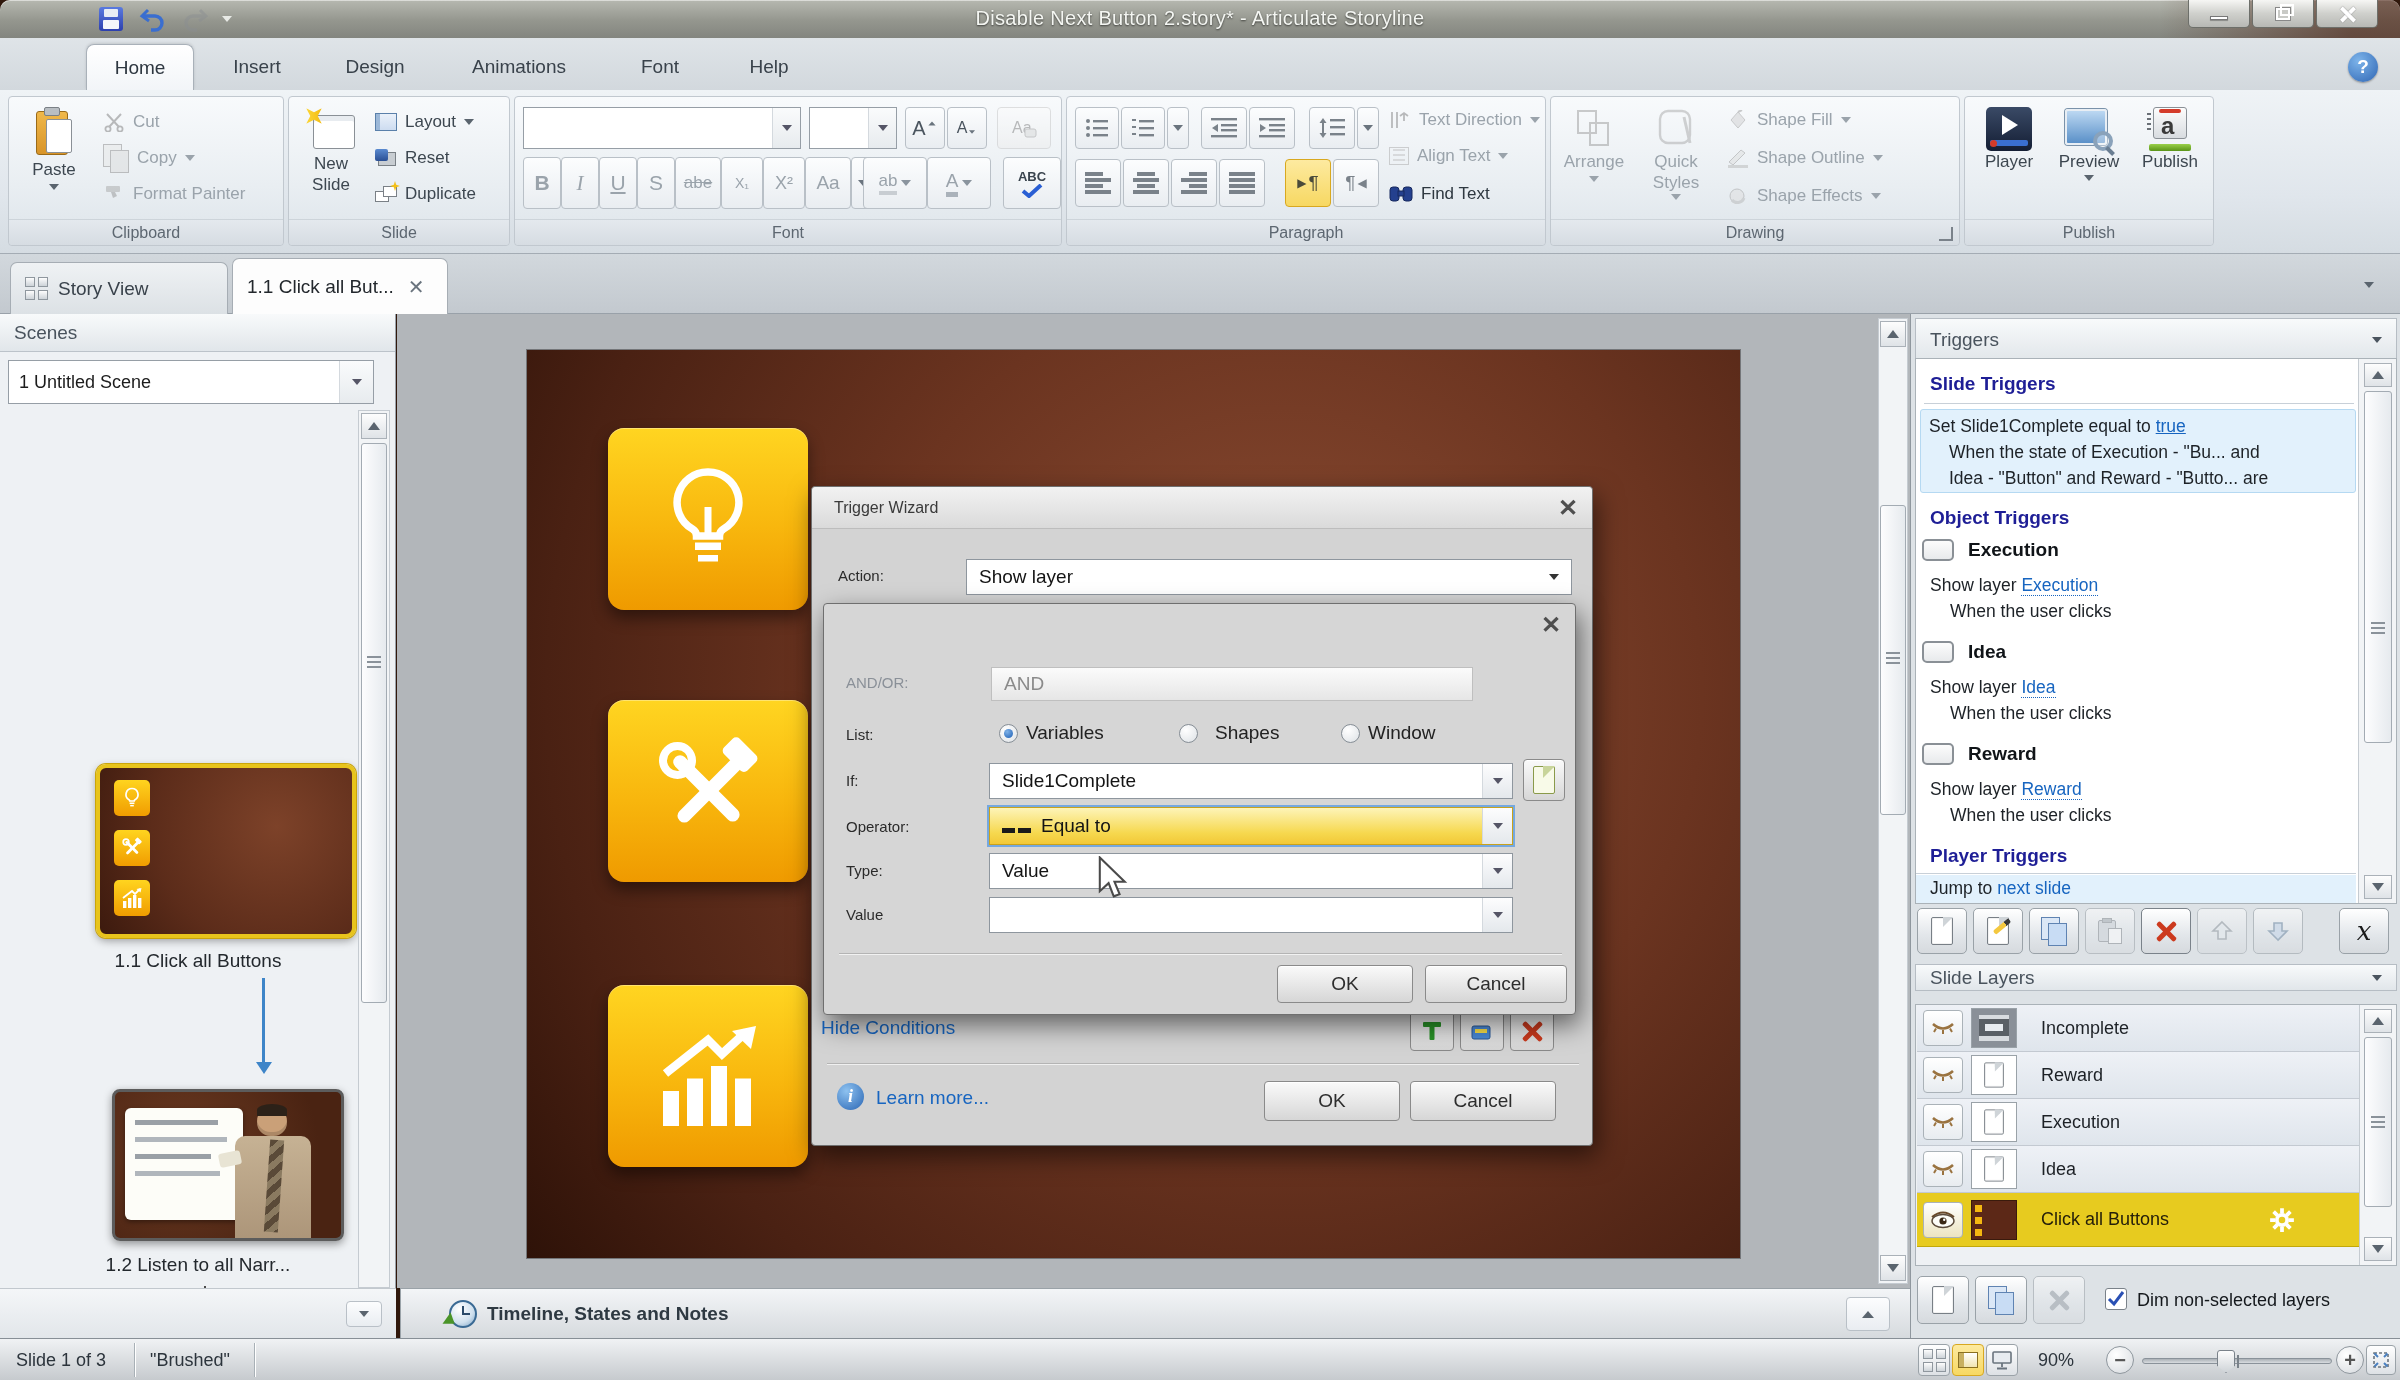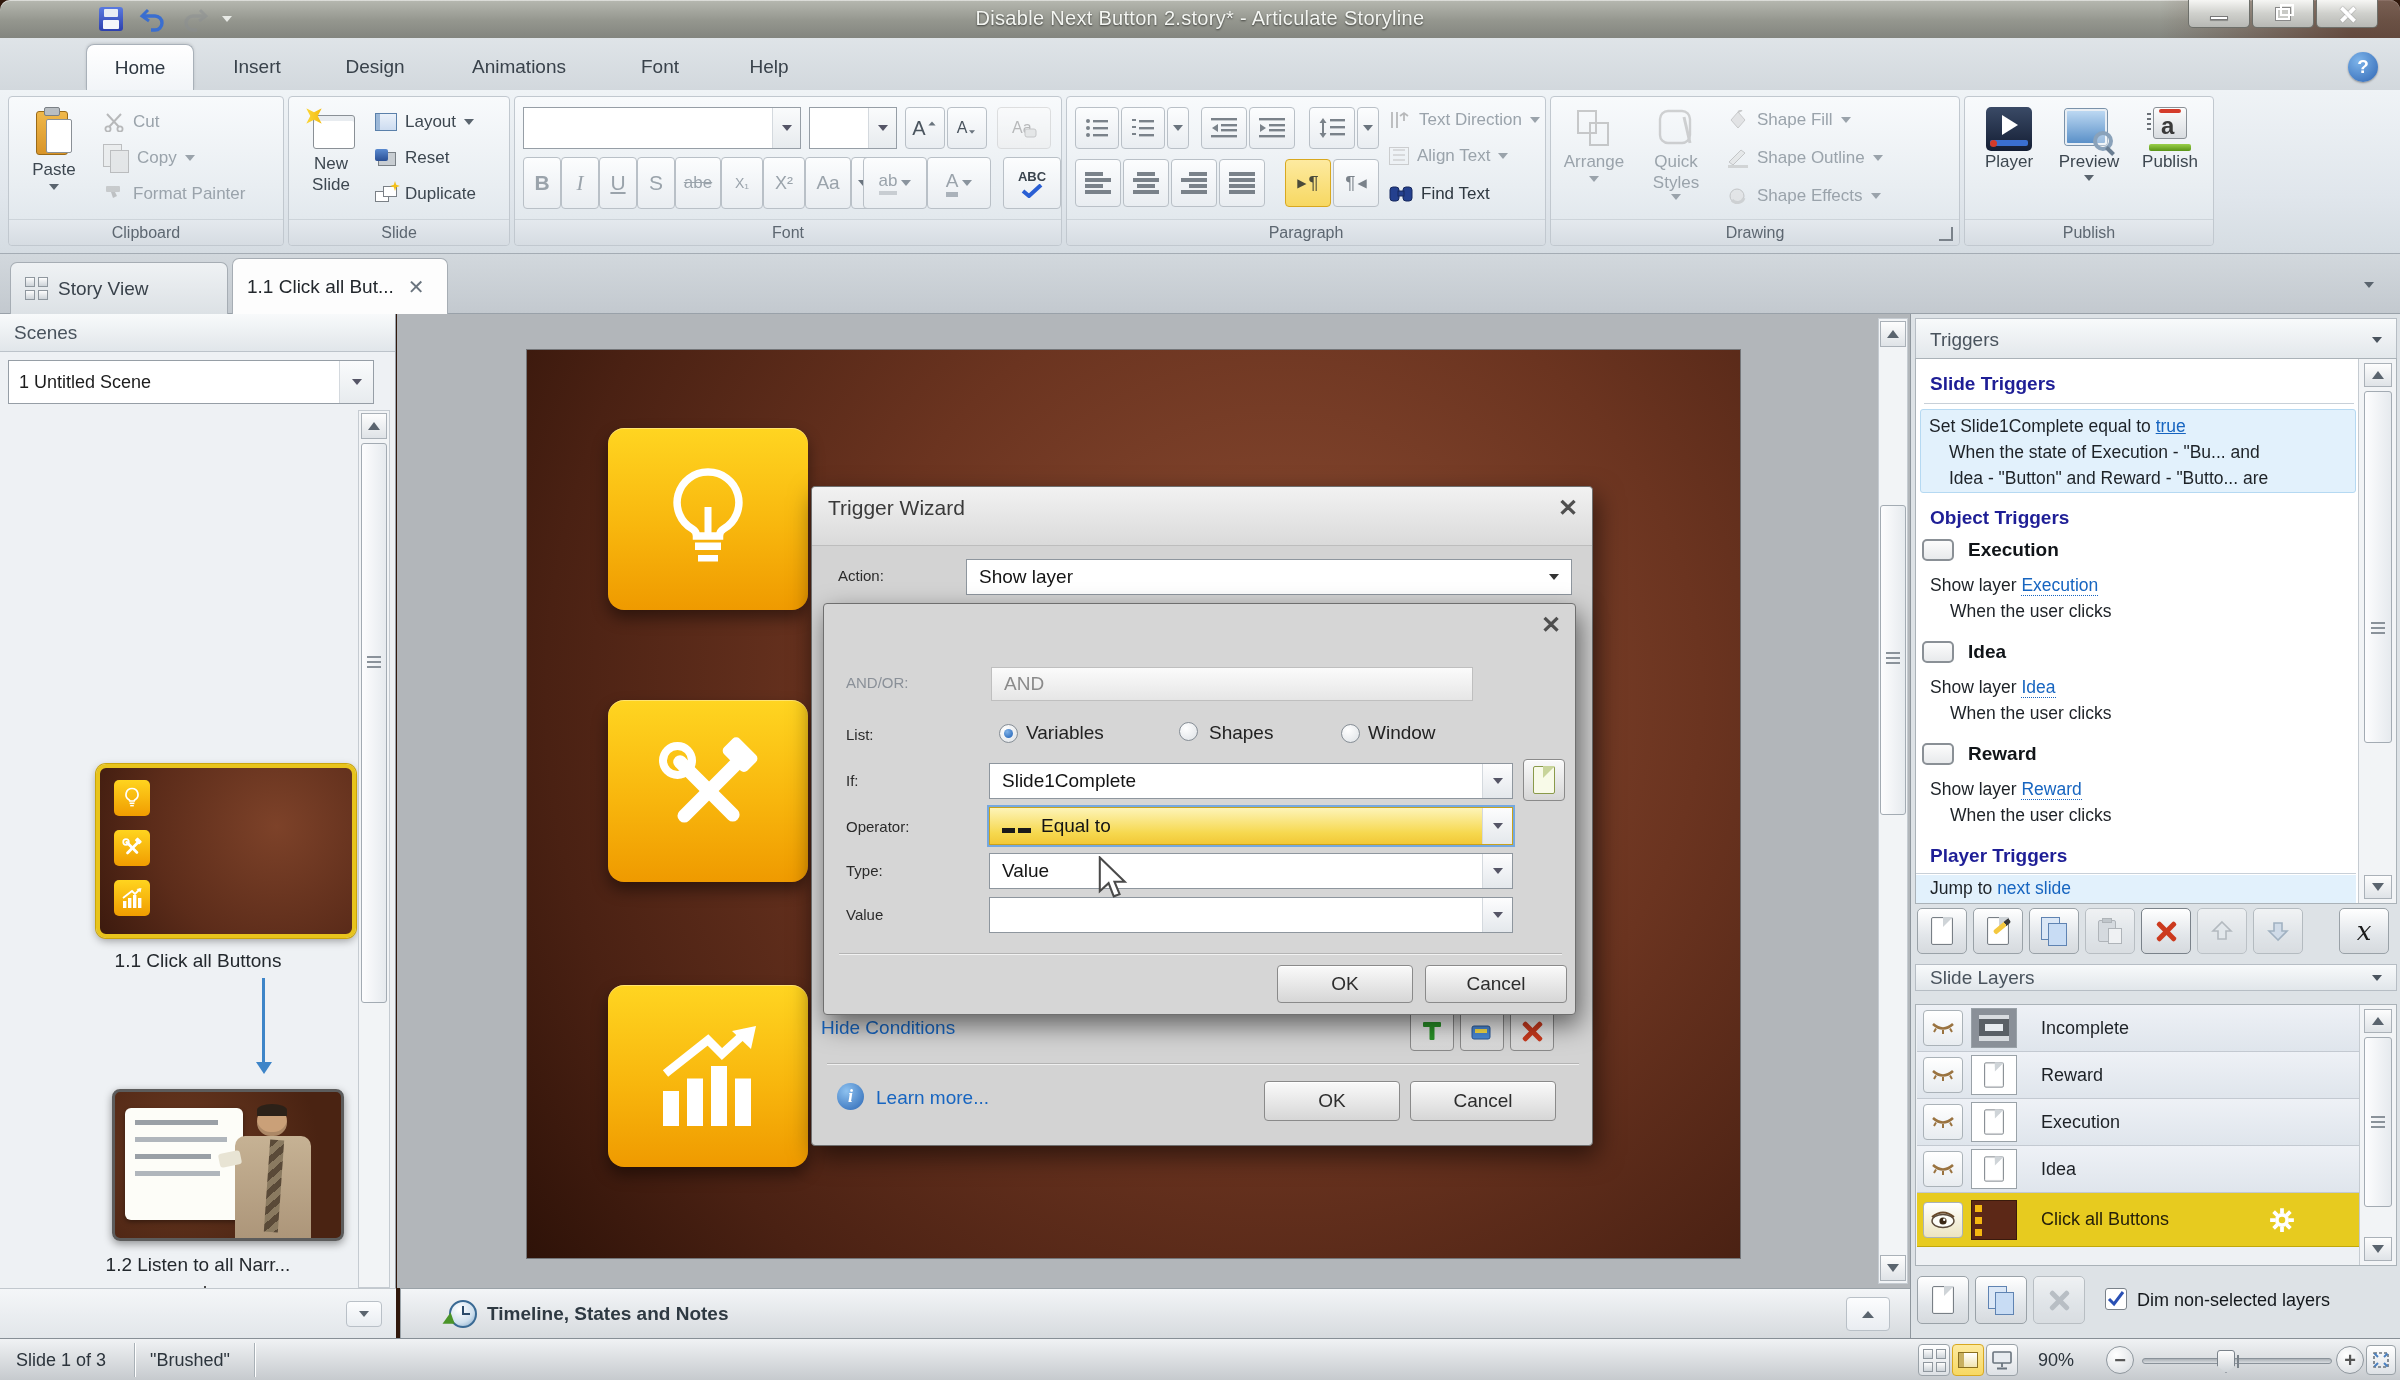--- a/index.html
+++ b/index.html
@@ -68,21 +68,21 @@
 .sbthumb{position:absolute;background:linear-gradient(90deg,#fdfdfe,#e6eaee);border:1px solid #a3abb3;border-radius:3px}
 .sbgrip{position:absolute;left:50%;transform:translateX(-50%);width:14px;height:12px;background:repeating-linear-gradient(#8a929a 0 2px,transparent 2px 5px)}
 .tria-u{width:0;height:0;border-left:6px solid transparent;border-right:6px solid transparent;border-bottom:8px solid #5a646e}
 .tria-d{width:0;height:0;border-left:6px solid transparent;border-right:6px solid transparent;border-top:8px solid #5a646e}
 
 .canvas{position:absolute;left:397px;top:314px;width:1513px;height:974px;background:#b2b6ba}
 .slide{position:absolute;left:130px;top:36px;width:1213px;height:908px;background:radial-gradient(circle at 62% 38%,#8d4d33,#6b3420 45%,#4a2113 78%,#2e1208 100%);box-shadow:0 0 0 1px rgba(0,0,0,.35)}
 .ybtn{position:absolute;left:81px;width:200px;height:182px;border-radius:16px;background:linear-gradient(#ffd521,#f8b60d 55%,#ef9a00);box-shadow:0 8px 16px rgba(0,0,0,.45),inset 0 1px 0 rgba(255,255,255,.35);display:flex;align-items:center;justify-content:center}
 
 .dlg{position:absolute;background:#d3d3d3;border:1px solid #6f6f6f;box-shadow:4px 10px 26px rgba(0,0,0,.55);border-radius:4px}
-.dlgtitle{position:absolute;left:0;right:0;top:0;height:59px;line-height:42px;padding-left:16px;font-size:21px;color:#3a3a3a;background:linear-gradient(#f2f2f2,#dadada);border-bottom:1px solid #bdbdbd;border-radius:4px 4px 0 0}
+.dlgtitle{position:absolute;left:0;right:0;top:0;height:42px;line-height:42px;padding-left:22px;font-size:16px;color:#3a3a3a;background:linear-gradient(#f2f2f2,#dadada);border-bottom:1px solid #bdbdbd;border-radius:4px 4px 0 0}
 .dlgx{position:absolute;top:6px;right:14px;font-size:24px;color:#4f4f4f;font-weight:bold;line-height:30px}
 .flabel{position:absolute;font-size:15px;color:#2b2b2b}
 .pbtn{position:absolute;background:linear-gradient(#fafafa,#eaeaea 45%,#d6d6d6);border:1px solid #8a8a8a;border-radius:4px;font-size:19px;color:#2d2d2d;display:flex;align-items:center;justify-content:center;box-shadow:inset 0 1px 0 #fff}
 .radio{width:19px;height:19px;border-radius:50%;border:1px solid #868e96;background:radial-gradient(circle at 35% 30%,#ffffff,#dde1e5);display:inline-block;position:relative;vertical-align:-4px}
 .radio.sel:after{content:"";position:absolute;left:4px;top:4px;width:9px;height:9px;border-radius:50%;background:radial-gradient(circle at 35% 30%,#7fb2e8,#1c5eb4)}
 .lnk{color:#1765c0}
 .dotted{border-bottom:1px dotted #1765c0}
 .undl{text-decoration:underline}
 
 .rightpanel{position:absolute;left:1910px;top:314px;width:490px;height:1024px;background:#dde2e6;border-left:1px solid #8f979e}
@@ -679,21 +679,21 @@
     <div class="flabel" style="left:22px;top:70px;color:#8a9098">AND/OR:</div>
     <div style="position:absolute;left:167px;top:63px;width:482px;height:34px;background:linear-gradient(#fbfbfb,#e6e6e6);border:1px solid #bfbfbf;display:flex;align-items:center;padding-left:12px;font-size:19px;color:#8a8a8a">
         <span>AND</span>
       </div>
 
     <div class="flabel" style="left:22px;top:122px">List:</div>
     <div style="position:absolute;left:175px;top:118px;display:flex;align-items:center;gap:8px;font-size:19px;color:#222">
         <span class="radio sel"></span>
         <span>Variables</span>
       </div>
-    <div style="position:absolute;left:355px;top:118px;display:flex;align-items:flex-start;gap:11px;font-size:19px;color:#222">
+    <div style="position:absolute;left:355px;top:118px;display:flex;align-items:center;gap:17px;font-size:19px;color:#222">
         <span class="radio"></span>
         <span>Shapes</span>
       </div>
     <div style="position:absolute;left:517px;top:118px;display:flex;align-items:center;gap:8px;font-size:19px;color:#222">
         <span class="radio"></span>
         <span>Window</span>
       </div>
 
     <div class="flabel" style="left:22px;top:168px">If:</div>
     <div class="cond-combo" style="left:165px;top:159px;width:524px">

